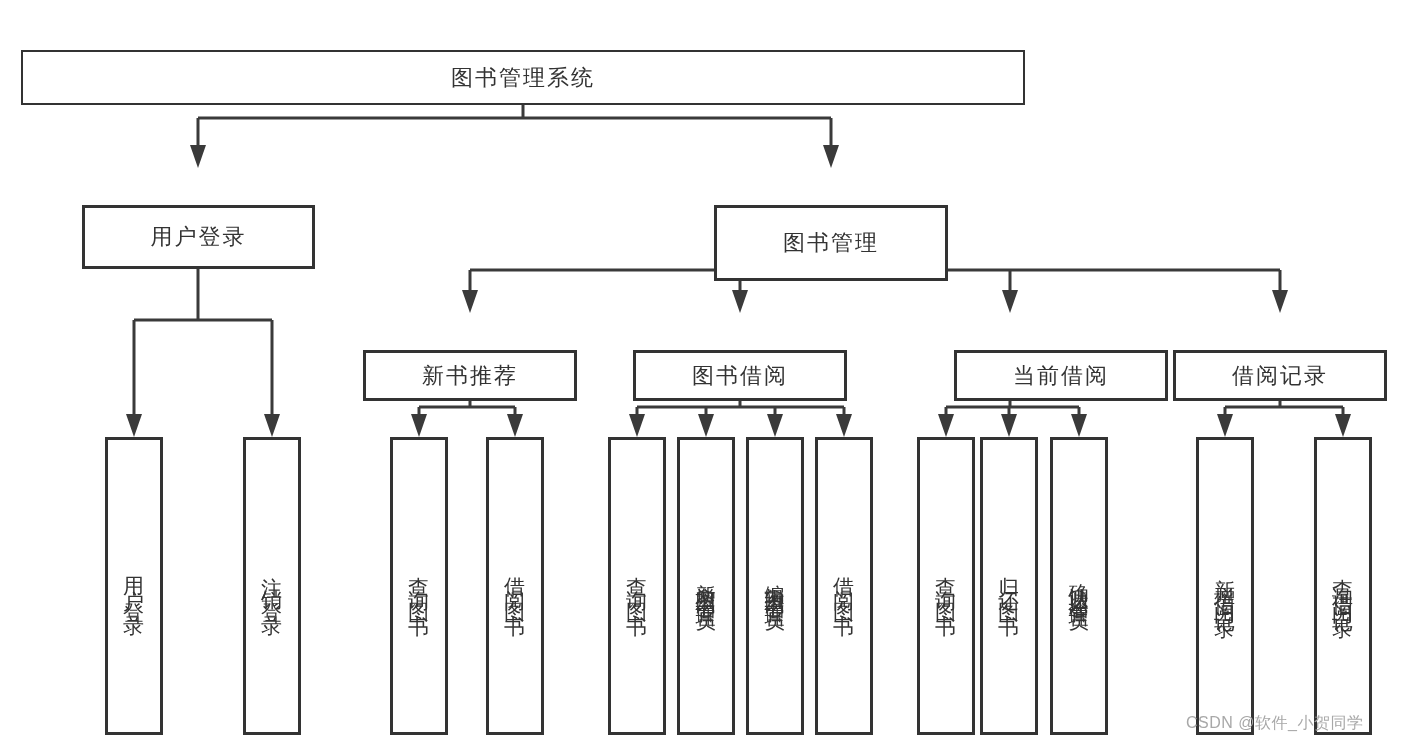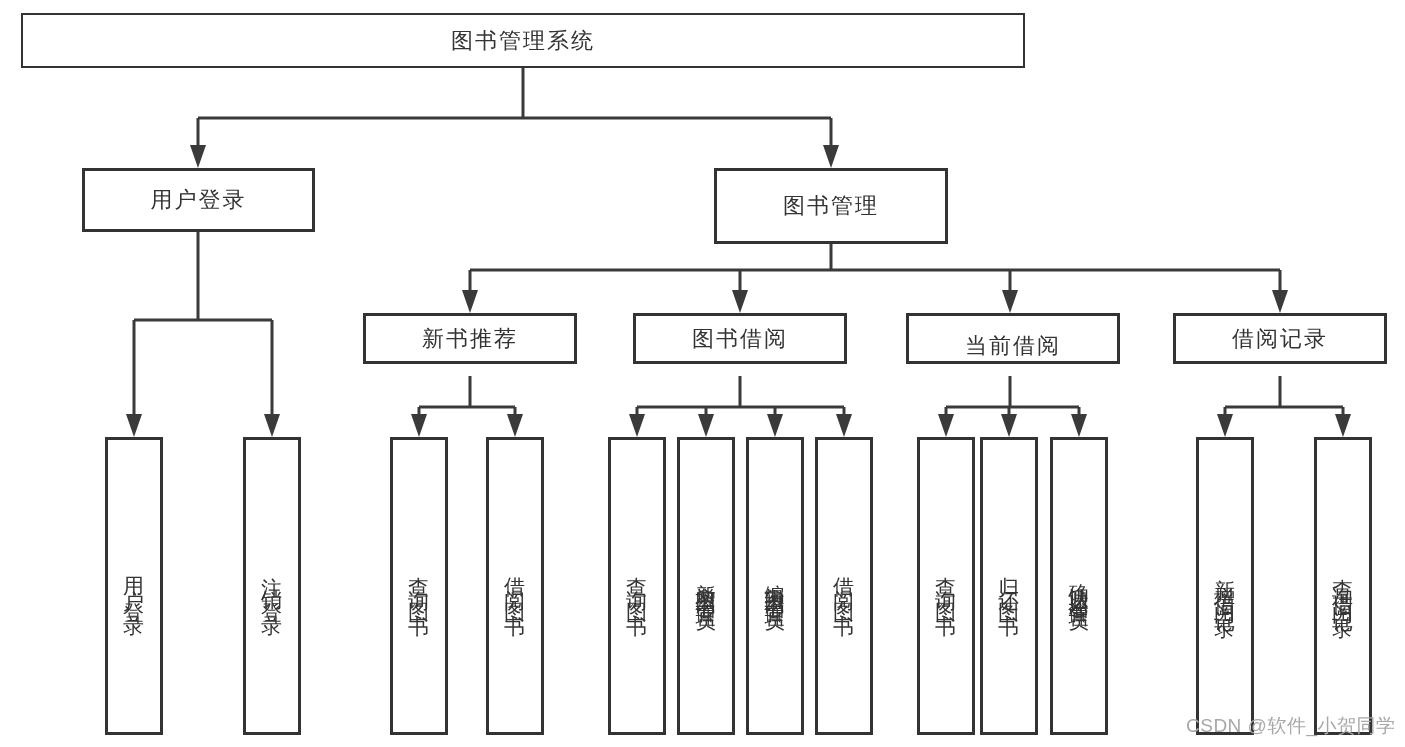--- a/index.html
+++ b/index.html
@@ -5,40 +5,40 @@
   html,body{margin:0;padding:0;background:#fff;}
   .stage{
     position:relative;width:1405px;height:747px;background:#ffffff;
     font-family:"Liberation Sans","DejaVu Sans",sans-serif;overflow:hidden;
   }
   .connectors{position:absolute;left:0;top:0;width:1405px;height:747px;pointer-events:none;}
   .box{
     position:absolute;box-sizing:border-box;border:3px solid #333333;background:#ffffff;
     display:flex;align-items:center;justify-content:center;color:#333333;
   }
-  .hbox{font-size:22px;letter-spacing:2px;white-space:nowrap;}
+  .hbox{font-size:22px;letter-spacing:2px;white-space:nowrap;margin-top:37px;}
   .root{left:21px;top:13px;width:1004px;height:55px;border-width:2.5px;}
   .lvl2-user{left:82px;top:168px;width:233px;height:64px;}
   .lvl2-book{left:714px;top:168px;width:234px;height:76px;}
   .lvl3{top:313px;width:214px;height:51px;}
   .p-newbook{left:363px;}
   .p-borrow{left:633px;}
-  .p-current{left:906px;align-items:flex-end;}
+  .p-current{left:954px;}
   .p-records{left:1173px;}
   .leaf{top:437px;width:58px;height:298px;}
   .leaf span{writing-mode:vertical-rl;text-orientation:mixed;line-height:1;display:block;}
   .len4 span{font-size:21px;letter-spacing:13px;}
   .len6 span{font-size:21px;letter-spacing:8px;}
   .len10 span{font-size:20px;letter-spacing:4px;}
   .x1{left:105px;} .x2{left:243px;} .x3{left:390px;} .x4{left:486px;}
   .x5{left:608px;} .x6{left:677px;} .x7{left:746px;} .x8{left:815px;}
   .x9{left:917px;} .x10{left:980px;} .x11{left:1050px;}
   .x12{left:1196px;} .x13{left:1314px;}
   .watermark{
-    position:absolute;left:1186px;top:713px;font-size:19px;color:#a8a8a8;
+    position:absolute;left:1186px;top:713px;font-size:16px;color:#a8a8a8;
     letter-spacing:0.5px;white-space:nowrap;
   }
 </style>
 </head>
 <body>
 
 <div class="stage">
 
   <svg class="connectors" viewBox="0 0 1405 747" xmlns="http://www.w3.org/2000/svg">
     <path fill="none" stroke="#3a3a3a" stroke-width="3" d="

